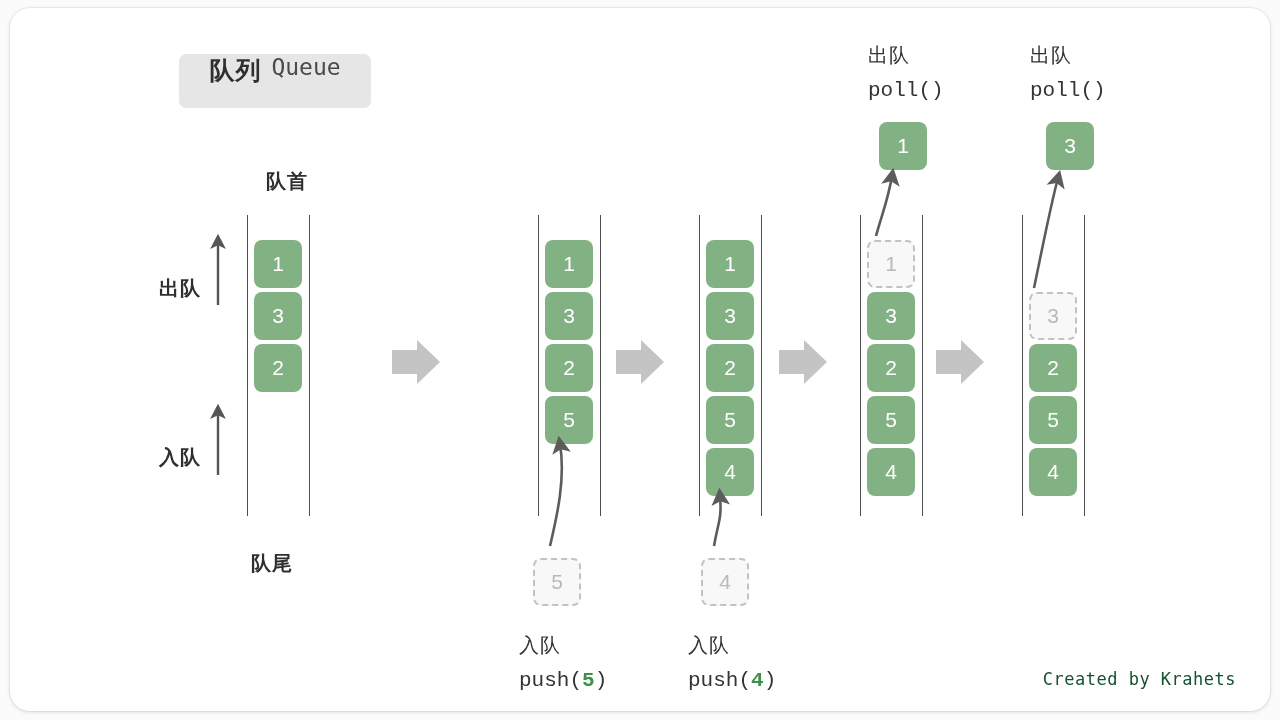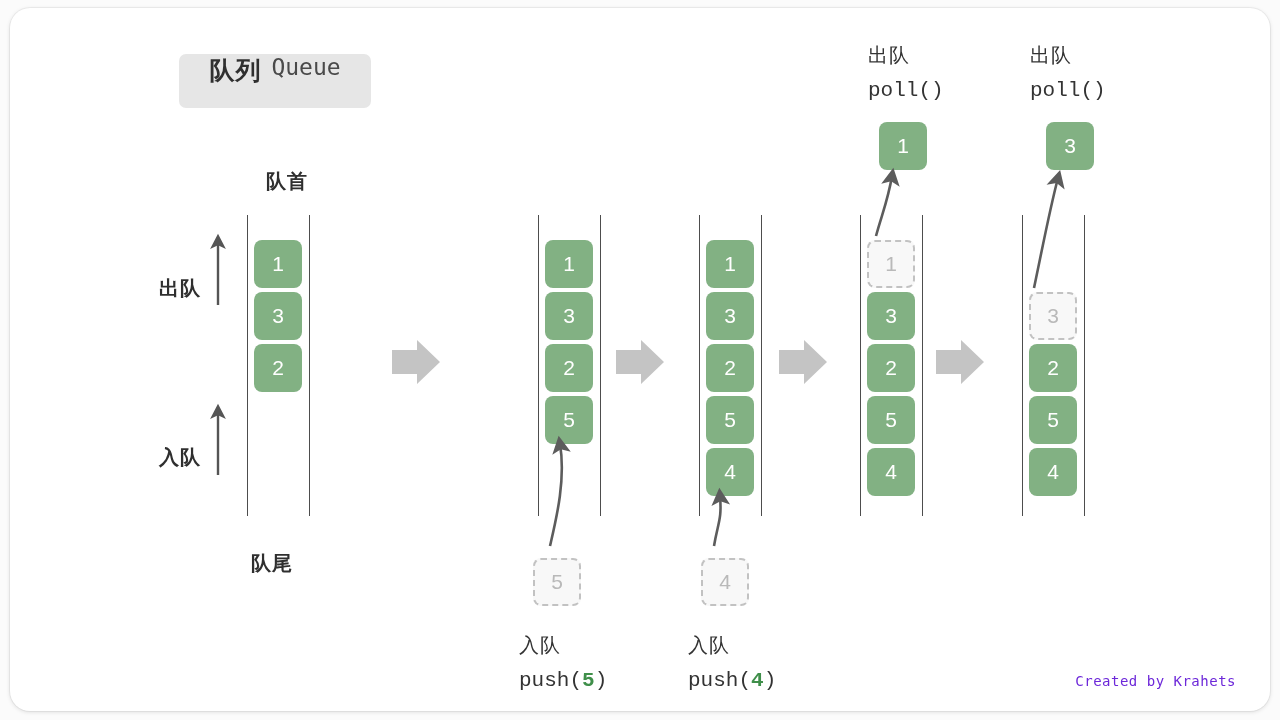--- a/index.html
+++ b/index.html
@@ -101,22 +101,22 @@
     color: #b9b9b9;
     border: 2px dashed #c2c2c2;
   }
 
   
   .credit {
     position: absolute;
     right: 34px;
     bottom: 22px;
     font-family: "DejaVu Sans Mono", "Liberation Mono", monospace;
-    font-size: 14px;
-    color: #6d28d9;
+    font-size: 17px;
+    color: #14532d;
     letter-spacing: 0.5px;
   }
 
   svg.overlay {
     position: absolute;
     left: 0; top: 0;
     width: 1280px;
     height: 720px;
     pointer-events: none;
   }

